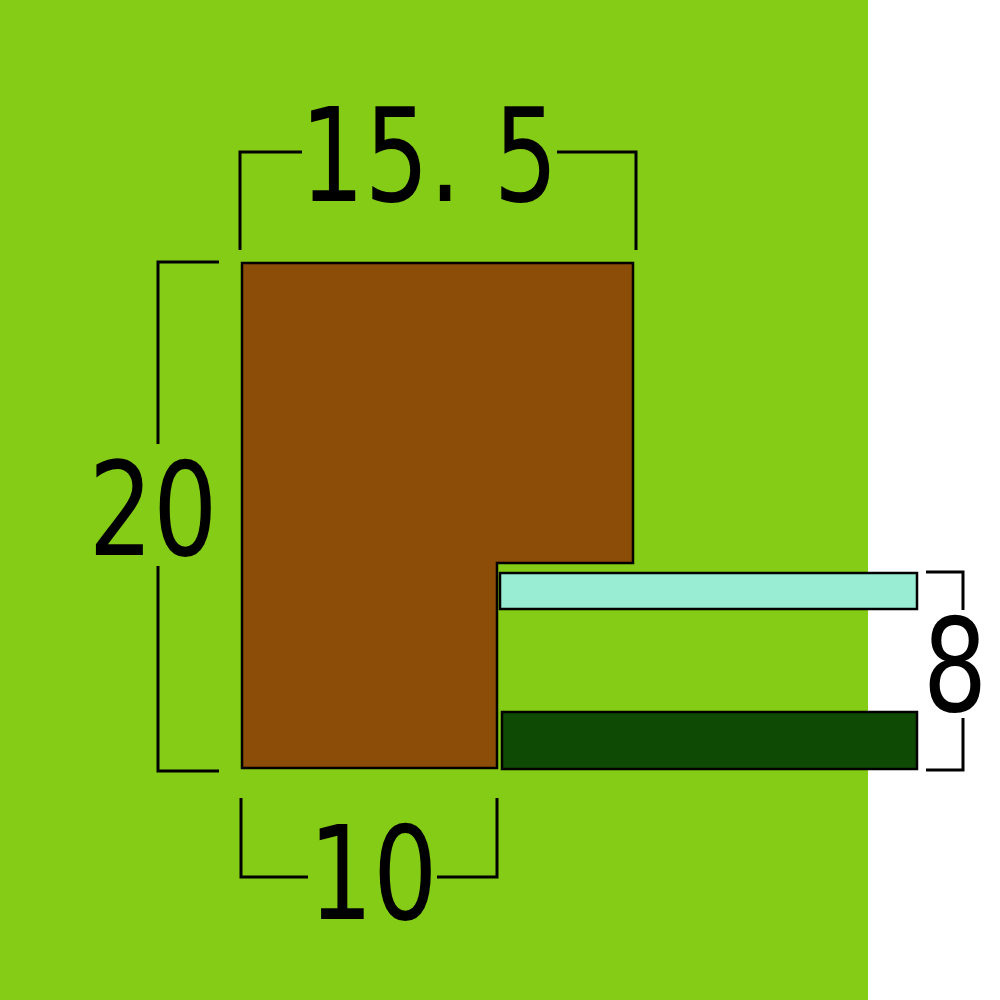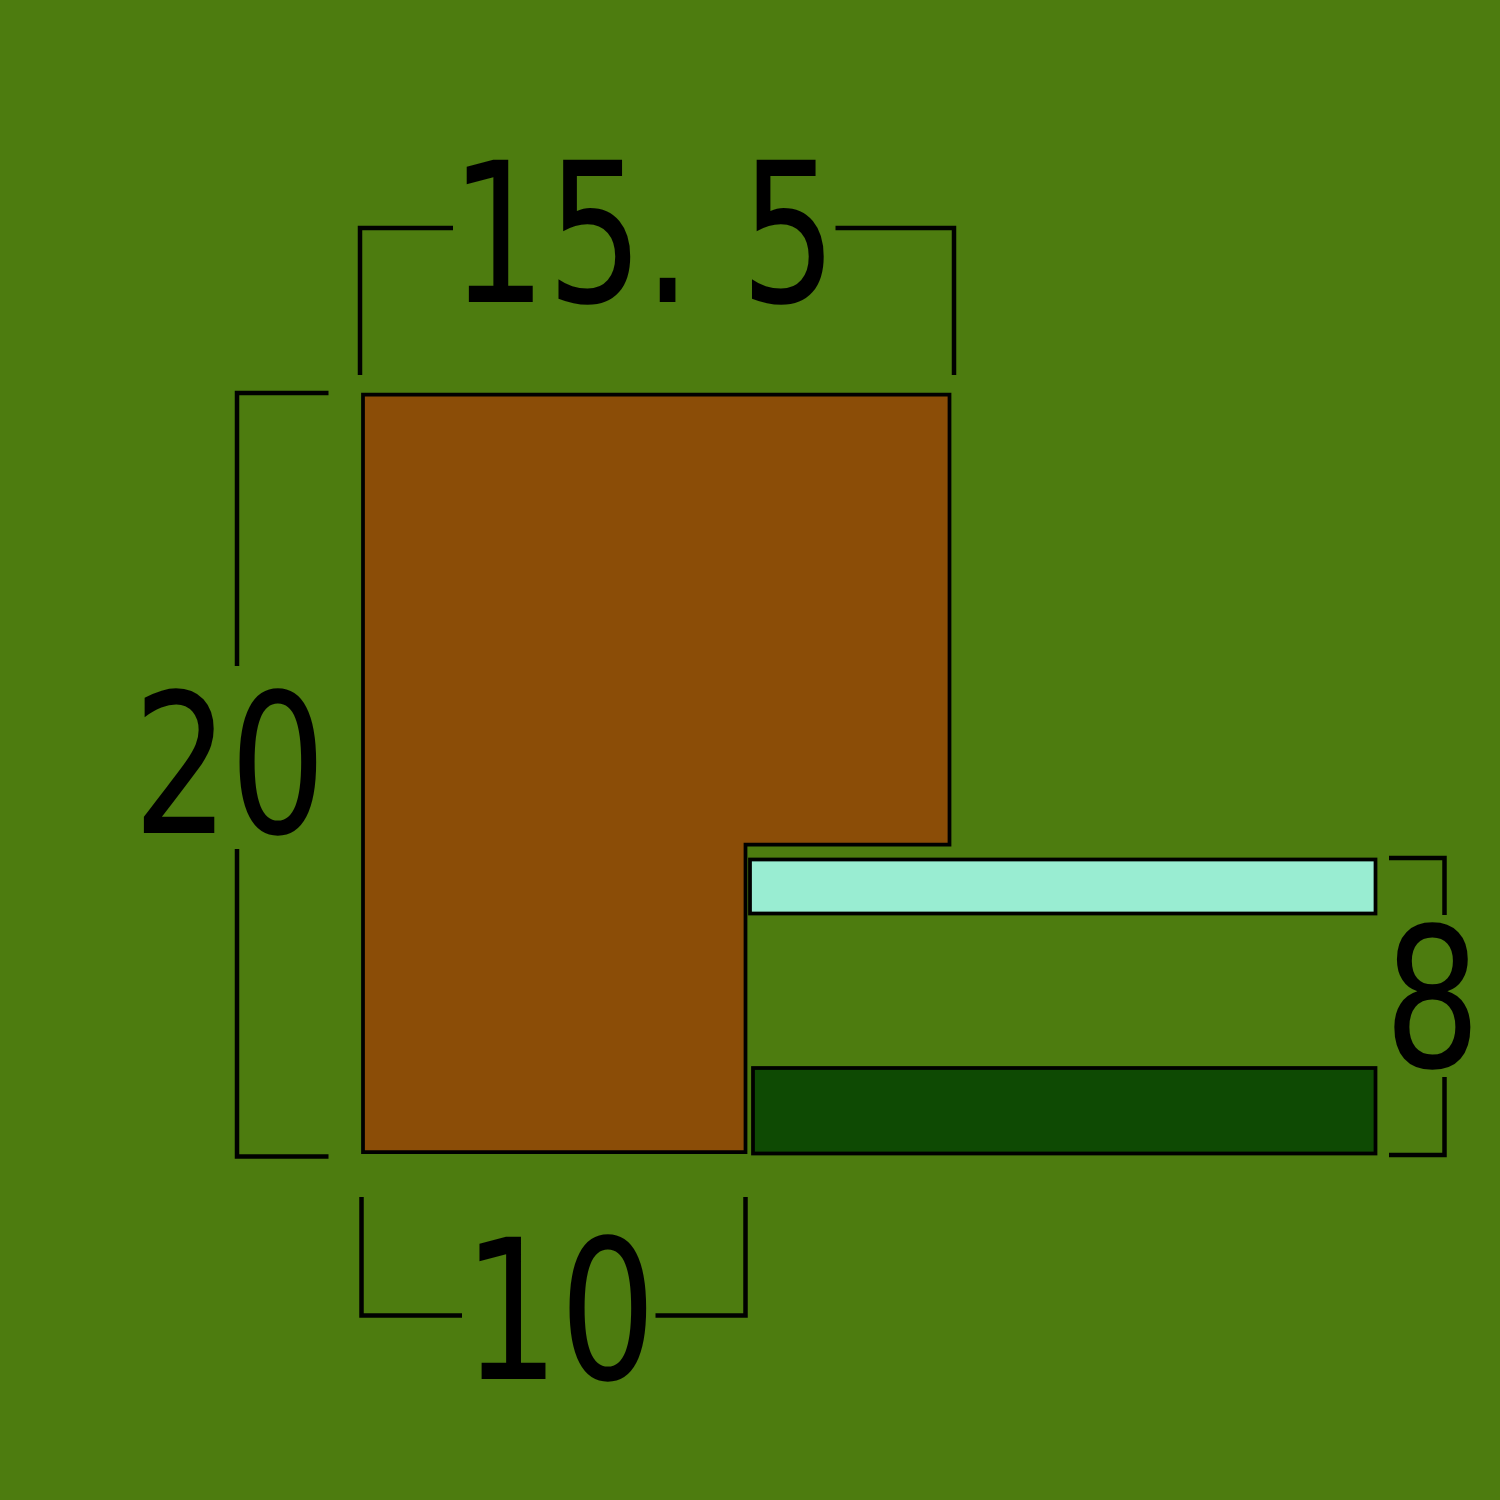--- a/index.html
+++ b/index.html
@@ -11,23 +11,23 @@
     width: 1000px;
     height: 1000px;
     position: relative;
     overflow: hidden;
     font-family: "DejaVu Sans", "Liberation Sans", sans-serif;
   }
   .diagram-canvas {
     position: absolute;
     left: 0;
     top: 0;
-    width: 1000px;
+    width: 868px;
     height: 1000px;
-    background: #4d7c0f;
+    background: #84cc16;
   }
   .diagram-canvas svg {
     position: absolute;
     left: 0;
     top: 0;
   }
   .dim-label {
     position: absolute;
     color: #000000;
     font-size: 130px;

